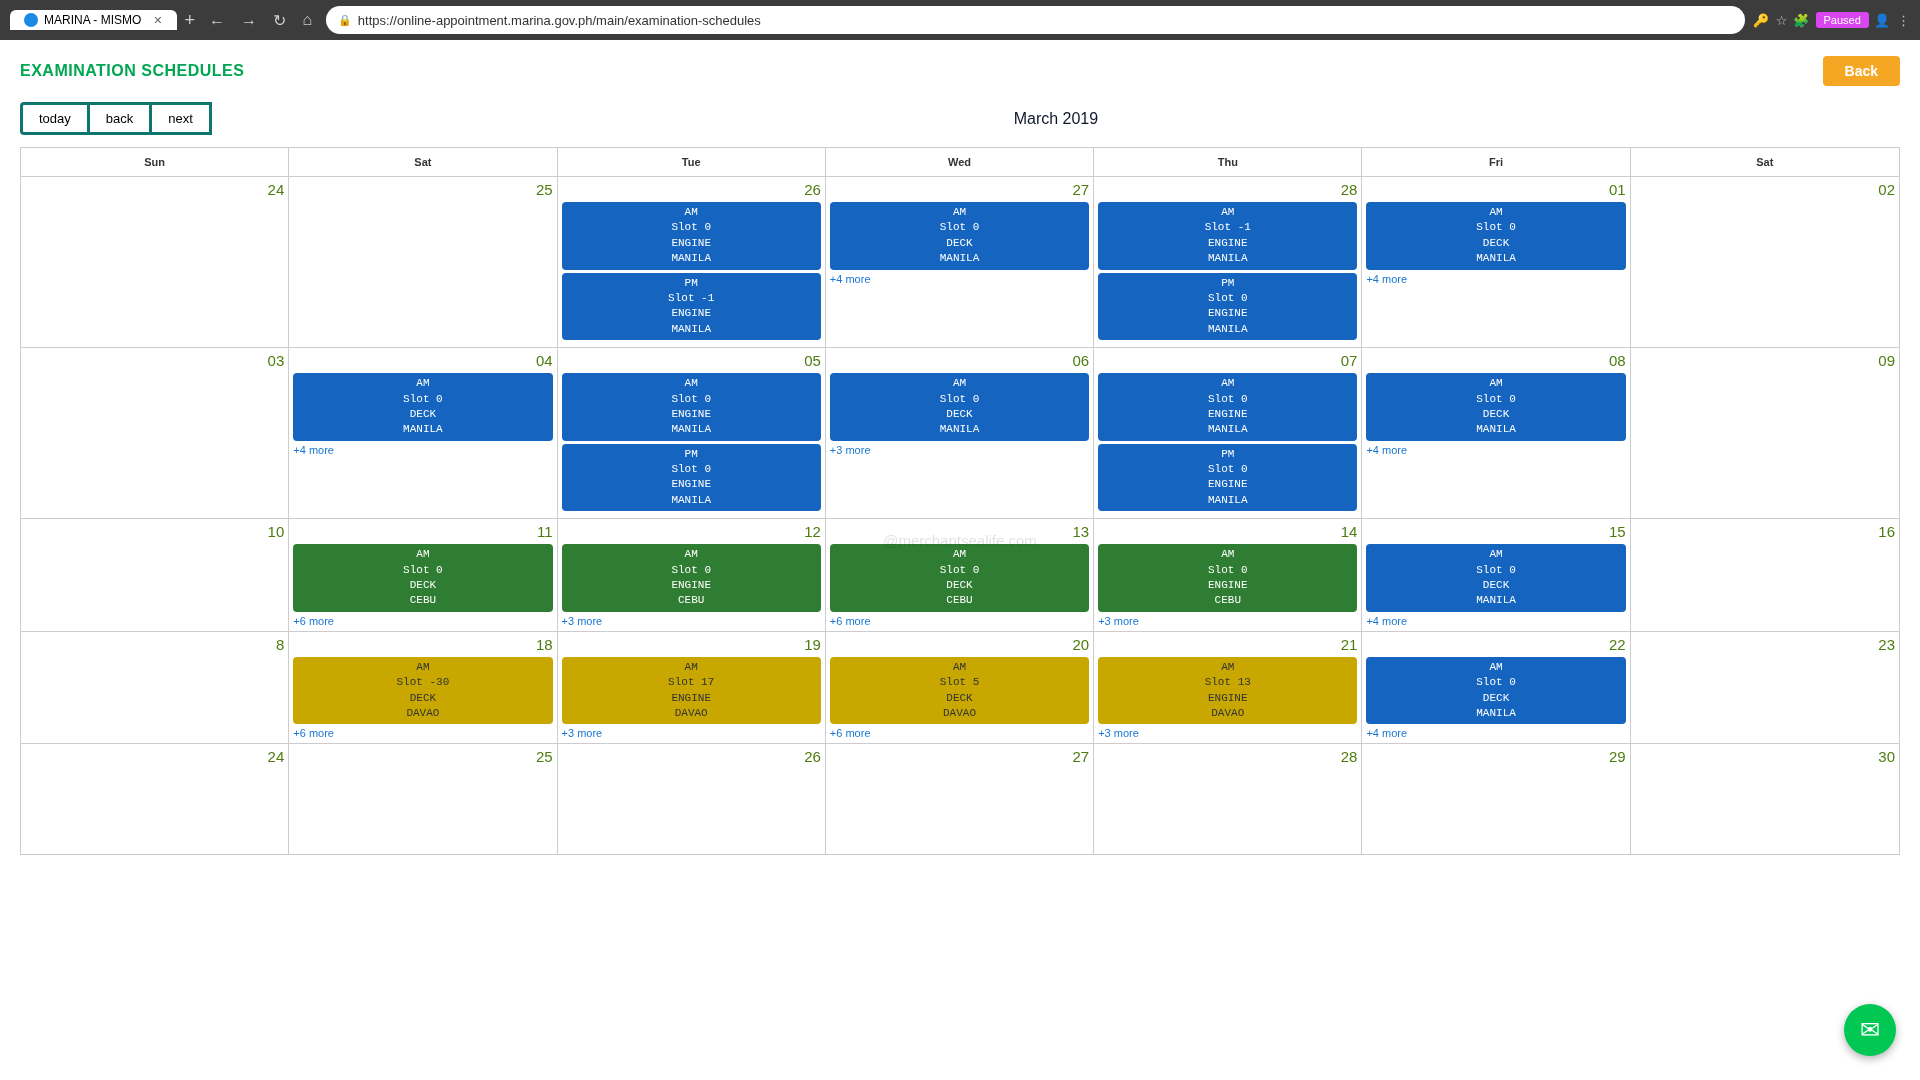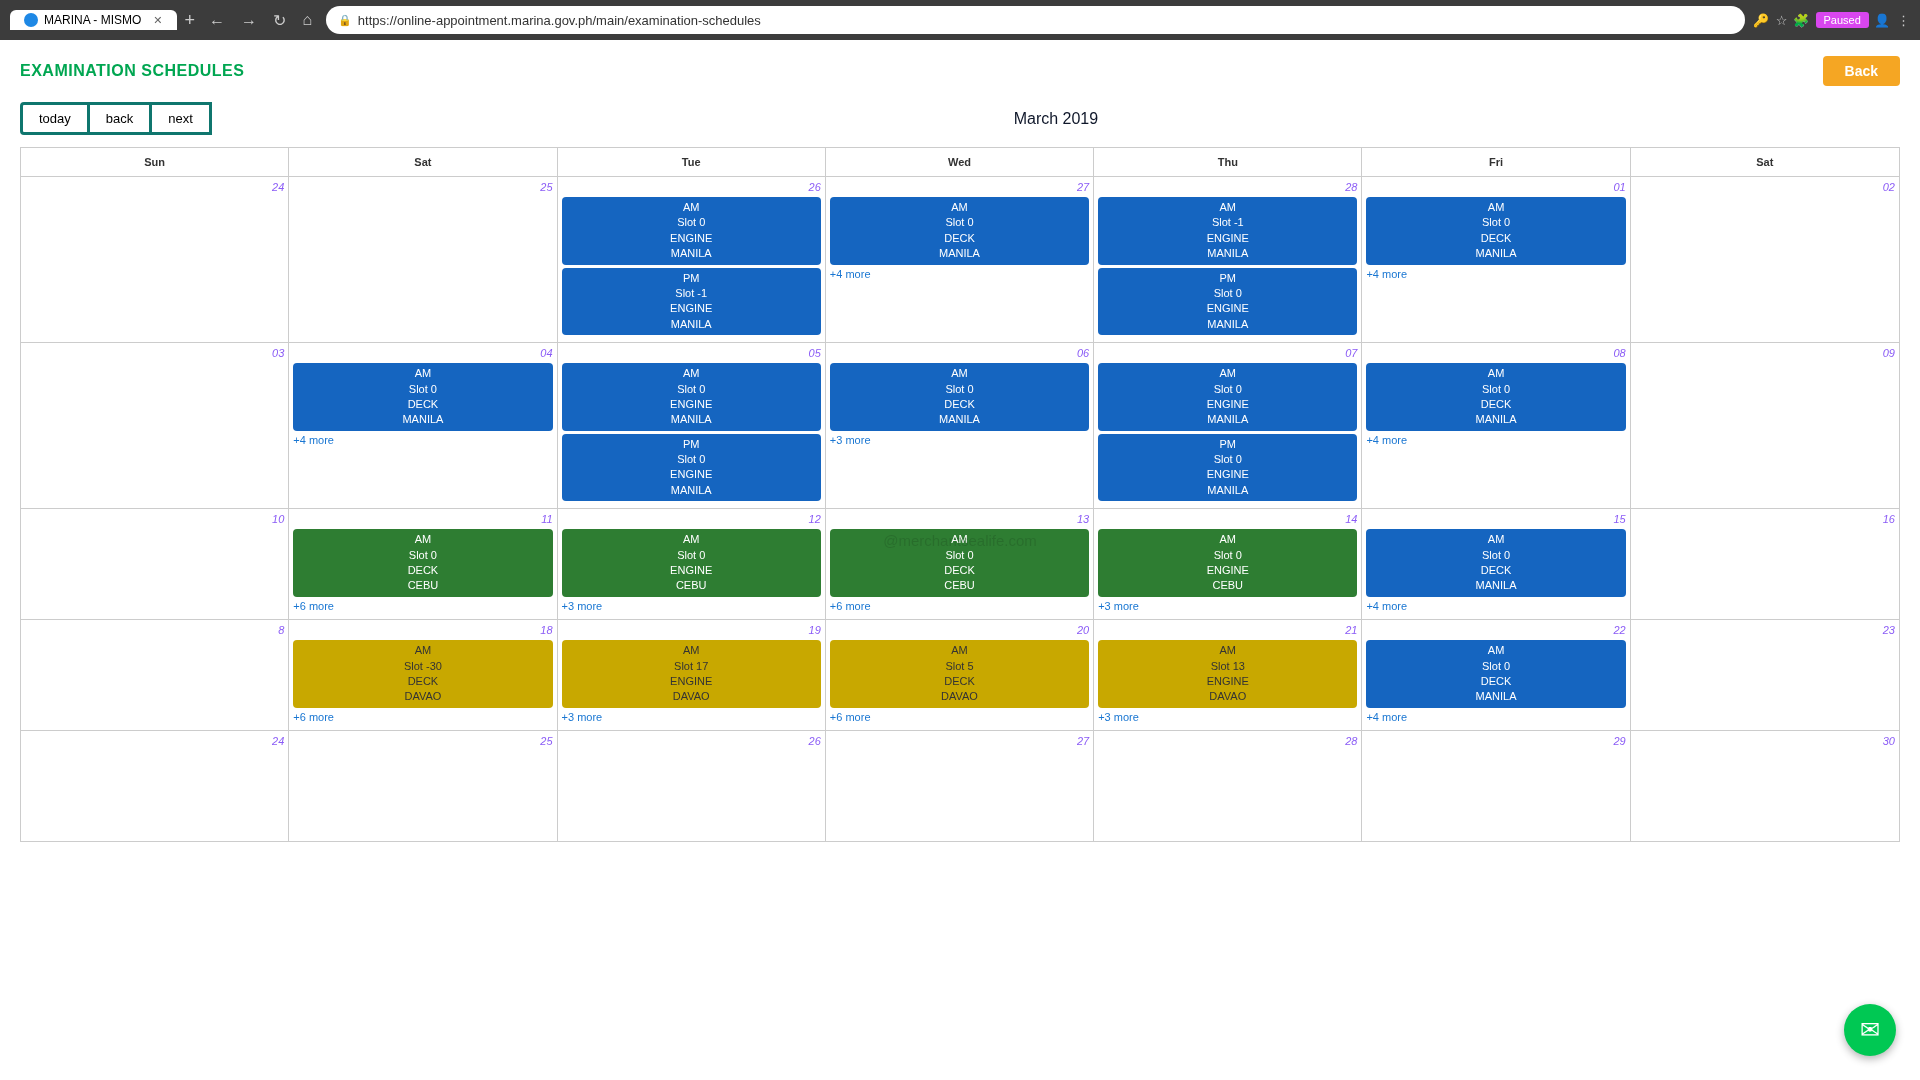--- a/index.html
+++ b/index.html
@@ -142,34 +142,34 @@
       border-right: 1px solid #ccc;
       padding: 4px;
       vertical-align: top;
       min-height: 110px;
       position: relative;
     }
     .cal-cell:last-child { border-right: none; }
 
     .day-num {
       text-align: right;
-      font-size: 11px;
-      color: #8b5cf6;
+      font-size: 15px;
+      color: #4d7c0f;
       margin-bottom: 4px;
-      font-style: italic;
     }
 
     .event-card {
       border-radius: 4px;
       padding: 3px 5px;
       margin-bottom: 3px;
       font-size: 11px;
       text-align: center;
       color: #fff;
       line-height: 1.4;
+      font-family: Liberation Mono, monospace;
     }
 
     .event-blue { background: #1565c0; }
     .event-green { background: #2e7d32; }
     .event-yellow { background: #c8a800; color: #333; }
 
     .more-link {
       color: #1976d2;
       font-size: 11px;
       cursor: pointer;

